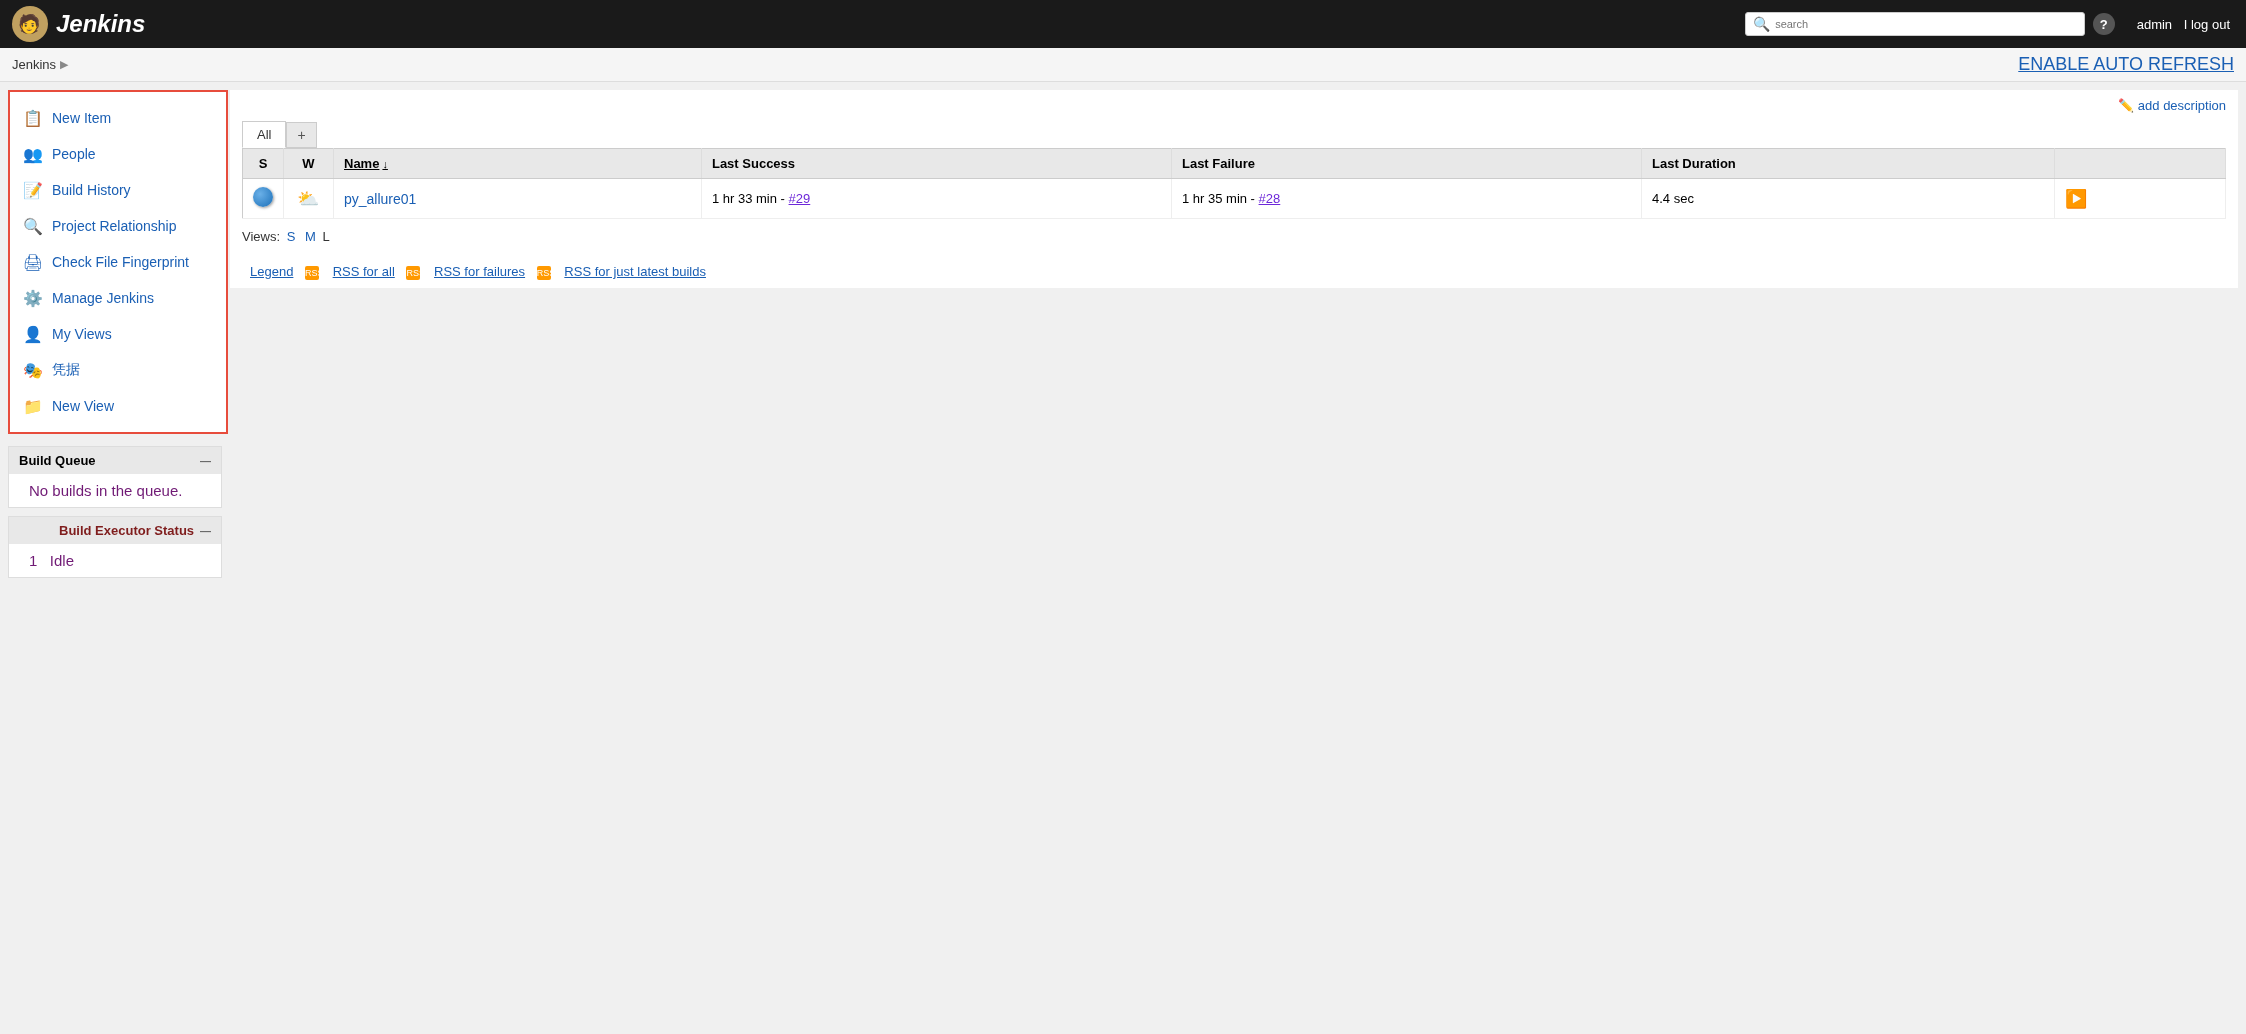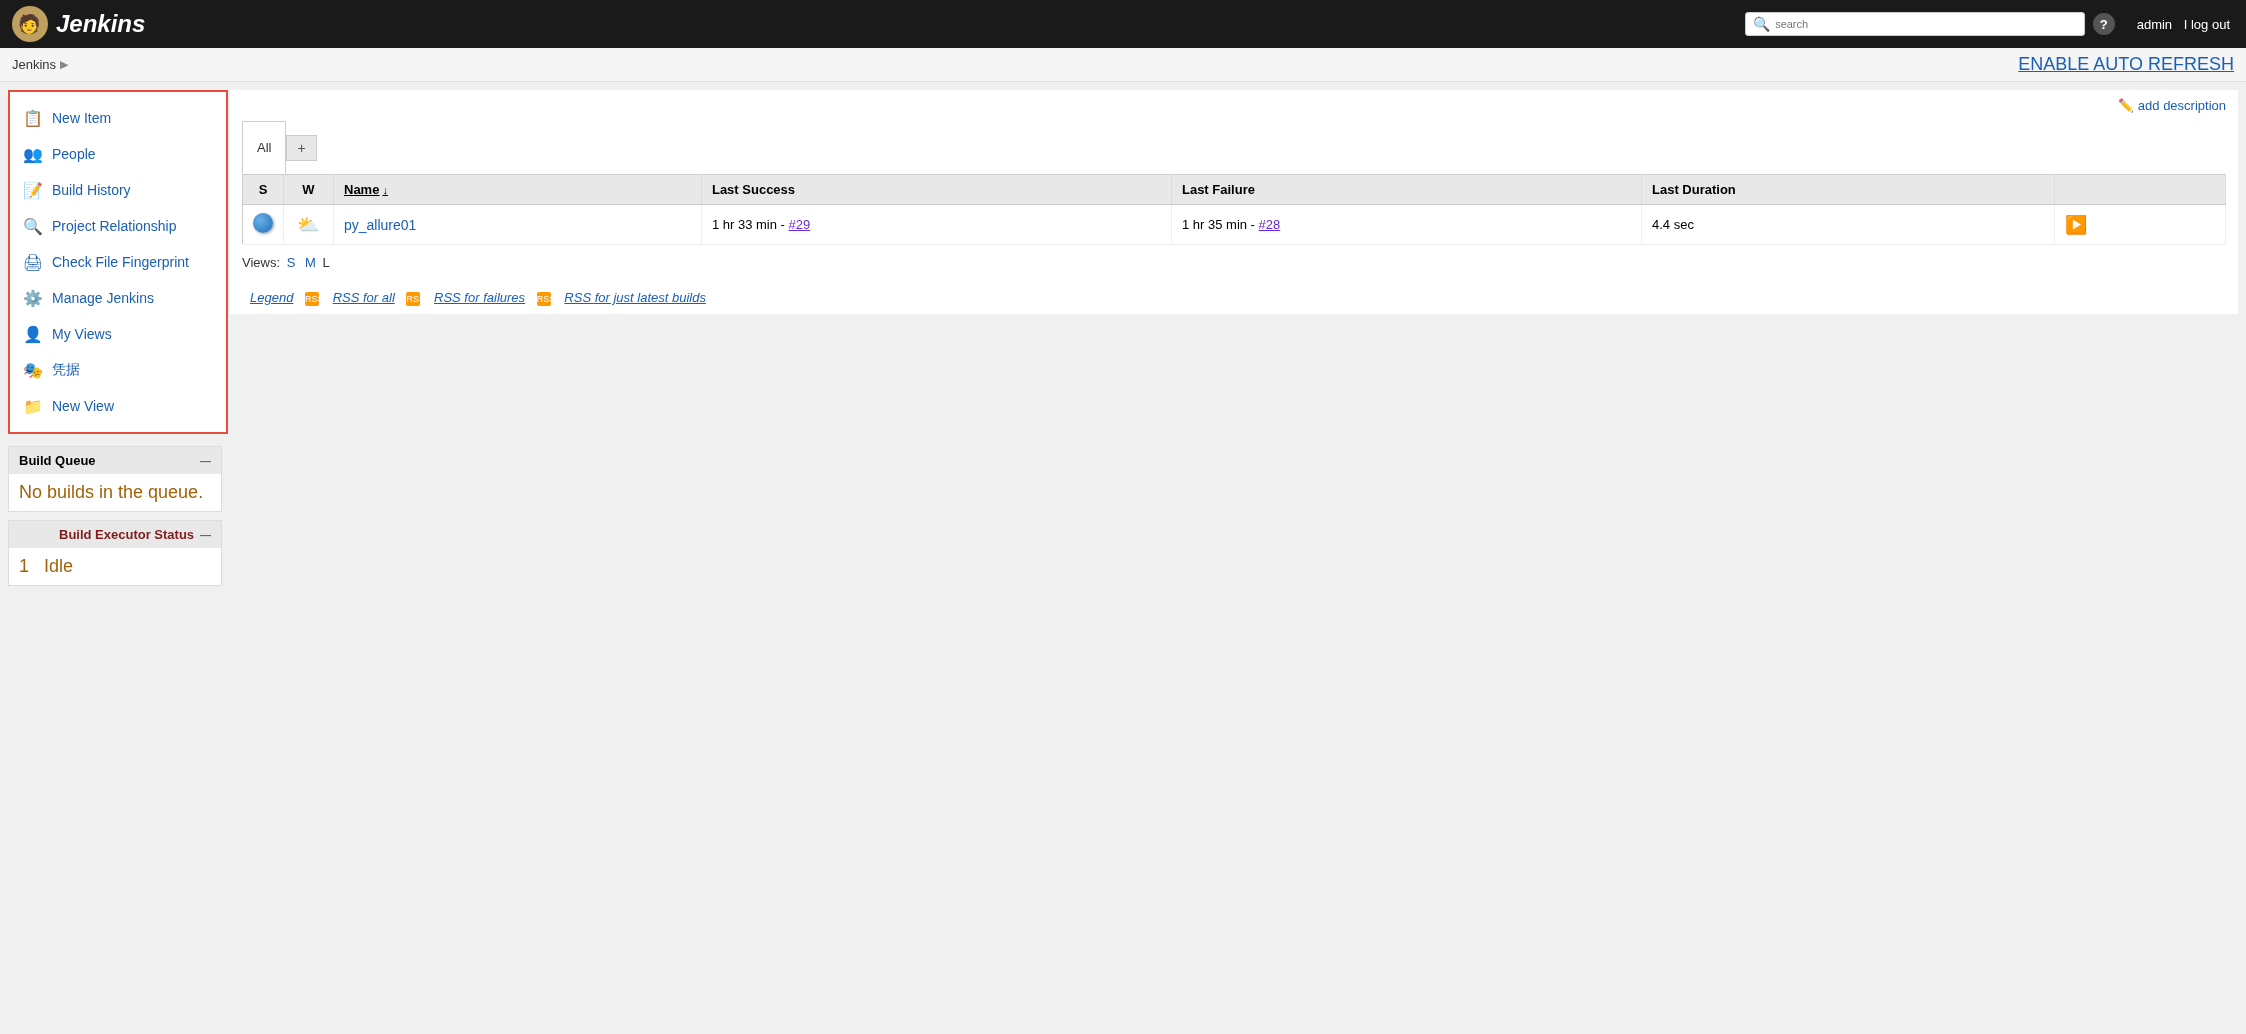--- a/index.html
+++ b/index.html
@@ -130,21 +130,21 @@
     .side-panel-header {
       background: #e8e8e8;
       padding: 6px 10px;
       font-size: 13px;
       font-weight: bold;
       display: flex;
       align-items: center;
       justify-content: space-between;
     }
     .side-panel-header a { color: #7f1d1d; text-decoration: none; margin-left: 40px; }
-    .side-panel-content { padding: 8px 10px; font-size: 18px; color: #a16207; }
+    .side-panel-content { padding: 8px 20px; font-size: 15px; color: #701a75; }
     .collapse-icon { color: #666; font-size: 11px; cursor: pointer; }
 
     
     #content {
       flex: 1;
       padding: 8px 12px;
       background: white;
       margin: 8px 8px 8px 0;
     }
 
@@ -156,21 +156,21 @@
     .add-desc a { color: #1a5fb4; text-decoration: none; font-size: 13px; }
 
     
     .tabs {
       display: flex;
       align-items: center;
       gap: 0;
       margin-bottom: 0;
     }
     .tab {
-      padding: 18px 14px;
+      padding: 5px 14px;
       border: 1px solid #ccc;
       background: #e8e8e8;
       cursor: pointer;
       font-size: 13px;
       color: #333;
       text-decoration: none;
     }
     .tab.active {
       background: white;
       border-bottom: 1px solid white;
@@ -230,21 +230,21 @@
       color: #333;
     }
     .icon-legend a { color: #1a5fb4; text-decoration: none; margin: 0 3px; }
 
     
     .footer-links {
       margin-top: 20px;
       font-size: 13px;
       color: #333;
     }
-    .footer-links a { color: #1a5fb4; text-decoration: underline; margin: 0 8px; font-style: italic; }
+    .footer-links a { color: #1a5fb4; text-decoration: underline; margin: 0 8px; }
     .rss-icon {
       display: inline-block;
       width: 14px; height: 14px;
       background: #f90;
       border-radius: 2px;
       color: white;
       font-size: 9px;
       text-align: center;
       line-height: 14px;
       margin-right: 2px;

